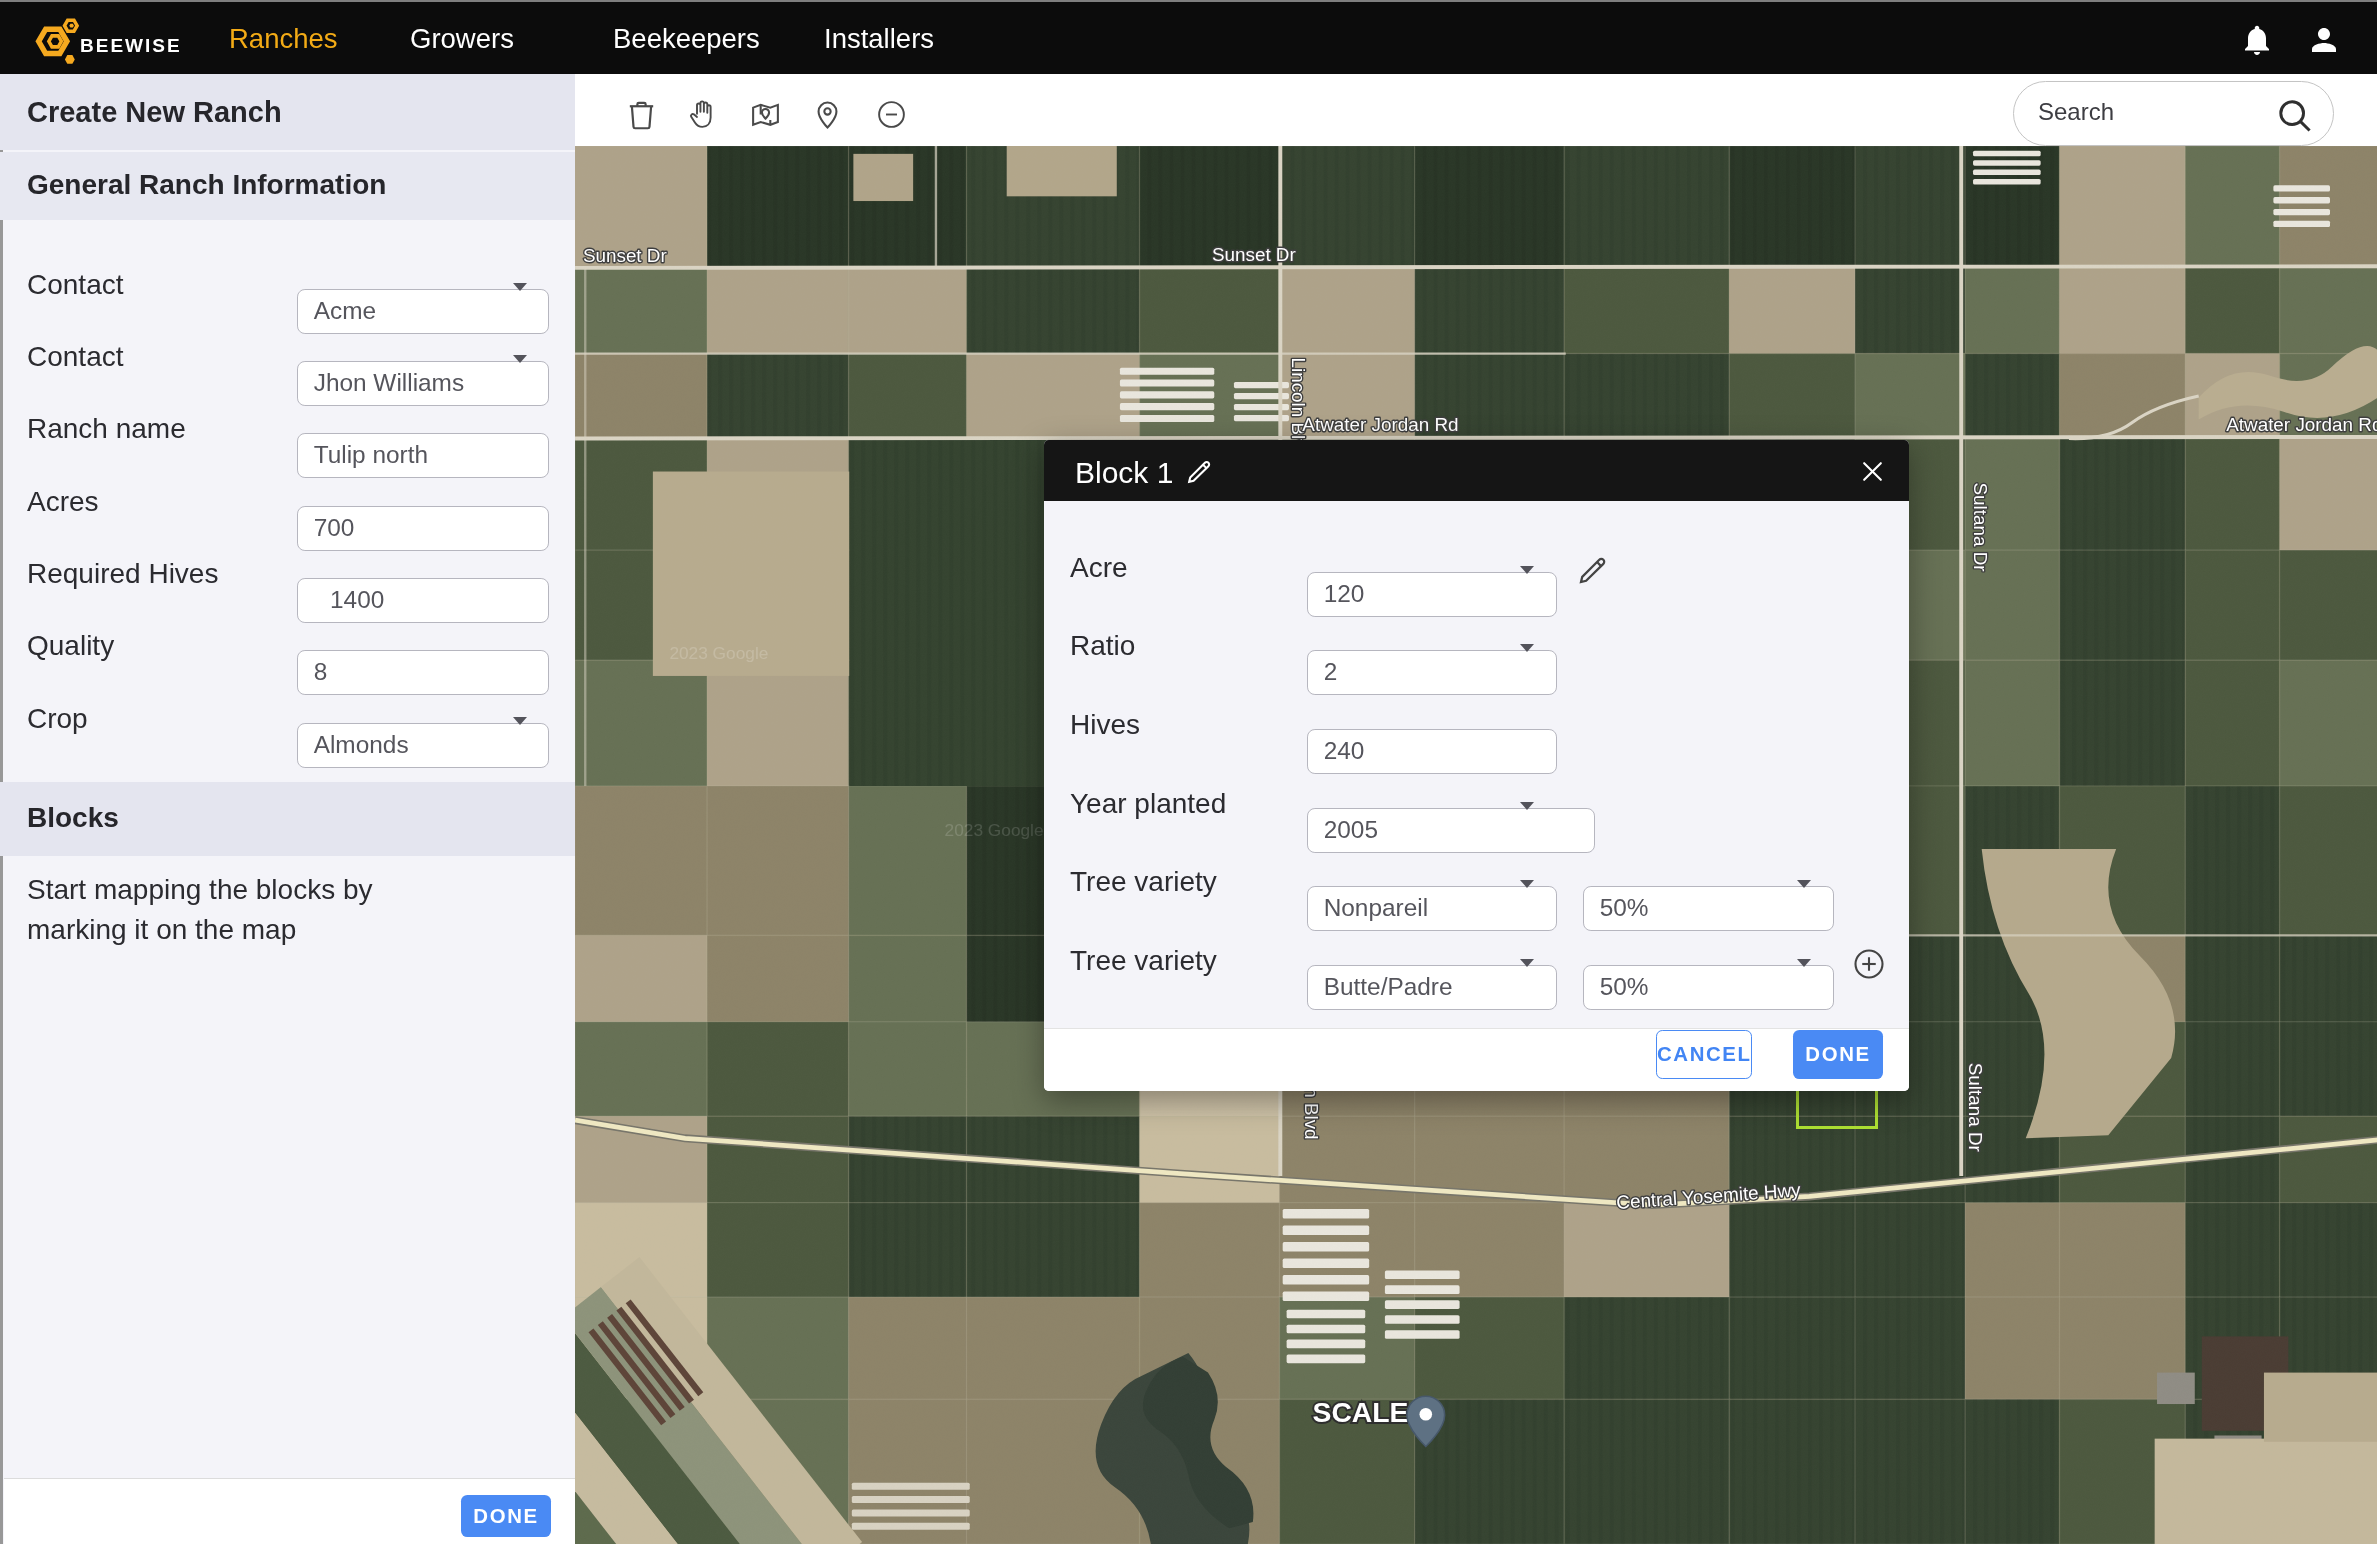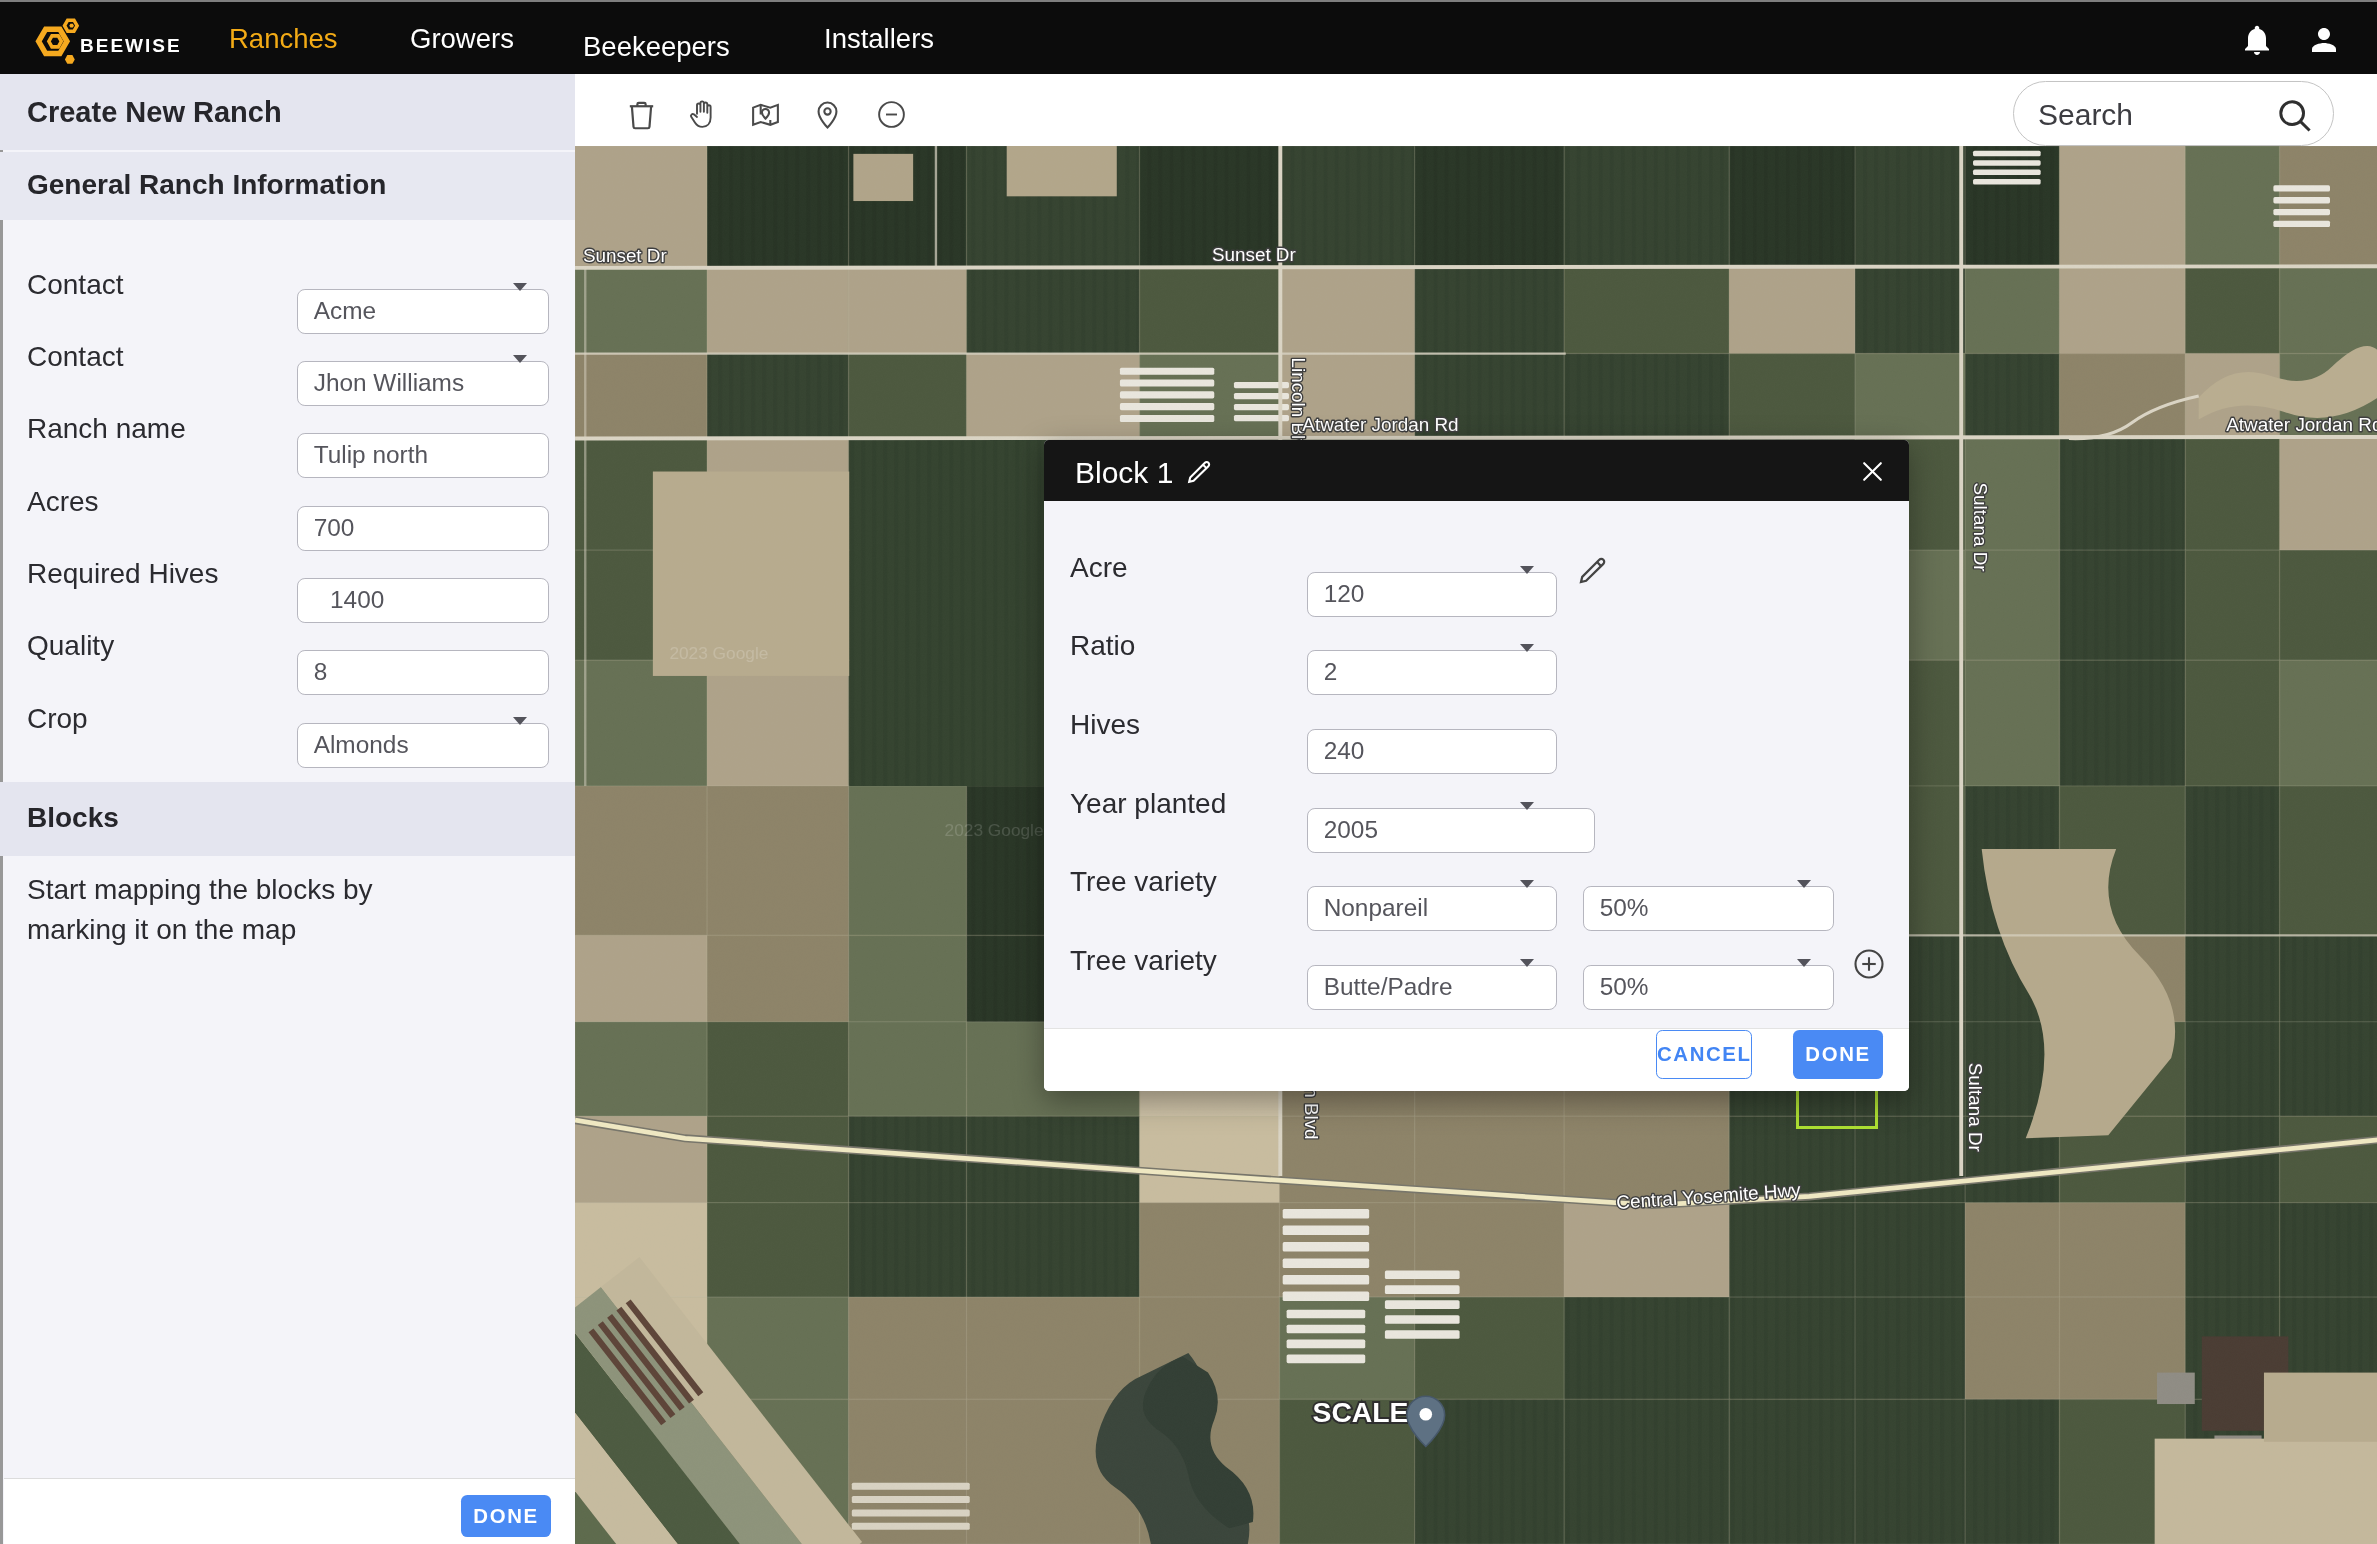--- a/index.html
+++ b/index.html
@@ -22,21 +22,21 @@
 <path d="M13.5 36 L22.5 20.5 L40.5 20.5 L49.5 36 L40.5 51.5 L22.5 51.5 Z" stroke-width="7"></path>
 <path d="M26.5 36 L30.5 29 L38.5 29 L42.5 36 L38.5 43 L30.5 43 Z" stroke-width="4.5"></path>
 <path d="M46.5 16 L50.5 9 L58.5 9 L62.5 16 L58.5 23 L50.5 23 Z" stroke-width="4.5"></path>
 </g>
 <path d="M52.5 16 L54 13.5 L57 13.5 L58.5 16 L57 18.5 L54 18.5 Z" fill="#f5a91f"></path>
 <path d="M47 59 L50 53.5 L56.5 53.5 L59.5 59 L56.5 64.5 L50 64.5 Z" fill="#f5a91f"></path>
 </svg>
 <div class="abs" style="left:80px;top:33px;color:#fff;font-size:19px;font-weight:bold;letter-spacing:2px;">BEEWISE</div>
 <div class="navitem" style="left:229px;color:#f3ab16;">Ranches</div>
 <div class="navitem" style="left:410px;">Growers</div>
-<div class="navitem" style="left:583px;margin-top:8px;">Beekeepers</div>
+<div class="navitem" style="left:613px;">Beekeepers</div>
 <div class="navitem" style="left:824px;">Installers</div>
 <svg class="abs" style="left:2239px;top:19.7px" width="36" height="36" viewBox="0 0 24 24">
 <path fill="#fff" d="M12 22c1.1 0 2-.9 2-2h-4c0 1.1.9 2 2 2zm6-6v-5c0-3.07-1.63-5.64-4.5-6.32V4c0-.83-.67-1.5-1.5-1.5s-1.5.67-1.5 1.5v.68C7.64 5.36 6 7.92 6 11v5l-2 2v1h16v-1l-2-2z"></path>
     </svg>
 <svg class="abs" style="left:2306px;top:19.7px" width="36" height="36" viewBox="0 0 24 24">
 <path fill="#fff" d="M12 12c2.21 0 4-1.79 4-4s-1.79-4-4-4-4 1.79-4 4 1.79 4 4 4zm0 2c-2.67 0-8 1.34-8 4v2h16v-2c0-2.66-5.33-4-8-4z"></path>
     </svg>
 </div>
 <div id="toolbar"></div>
 <svg class="ticon" style="left:625px" width="33" height="35" viewBox="0 0 24 24" fill="none" stroke="#4a4a4a" stroke-width="1.6">
@@ -55,21 +55,21 @@
   </svg>
 <svg class="ticon" style="left:811px" width="33" height="35" viewBox="0 0 24 24" fill="none" stroke="#4a4a4a" stroke-width="1.5">
 <path d="M12 21.5 C12 21.5 5.5 14.8 5.5 9.8 a6.5 6.5 0 0 1 13 0 C18.5 14.8 12 21.5 12 21.5 Z"></path>
     <circle cx="12" cy="9.8" r="2.3"></circle>
   </svg>
 <svg class="ticon" style="left:875px" width="33" height="35" viewBox="0 0 24 24" fill="none" stroke="#4a4a4a" stroke-width="1.4">
 <circle cx="12" cy="12" r="9"></circle>
     <line x1="8" y1="12" x2="16" y2="12"></line>
   </svg>
 <div class="abs" style="left:2013px;top:81px;width:321px;height:65px;border:1.6px solid #c4c4c4;border-radius:33px;background:#fff;"></div>
-<div class="abs" style="left:2038px;top:98px;font-size:30px;color:#3d3d42;">Search</div>
+<div class="abs" style="left:2038px;top:98px;font-size:24px;color:#3d3d42;">Search</div>
 <svg class="abs" style="left:2272px;top:93px" width="44" height="44" viewBox="0 0 24 24" fill="none" stroke="#2f2f2f" stroke-width="1.6">
 <circle cx="11" cy="11" r="6.2"></circle>
     <line x1="15.6" y1="15.6" x2="20.5" y2="20.5"></line>
   </svg>
 <div id="sidebar"></div>
 <div class="band" style="top:74px;height:76px;">
     <b style="top:22px;font-size:29px;">Create New Ranch</b>
   </div>
 <div class="band" style="top:152px;height:68px;background:#e7e8f1;">
     <b style="top:17.3px;">General Ranch Information</b>

